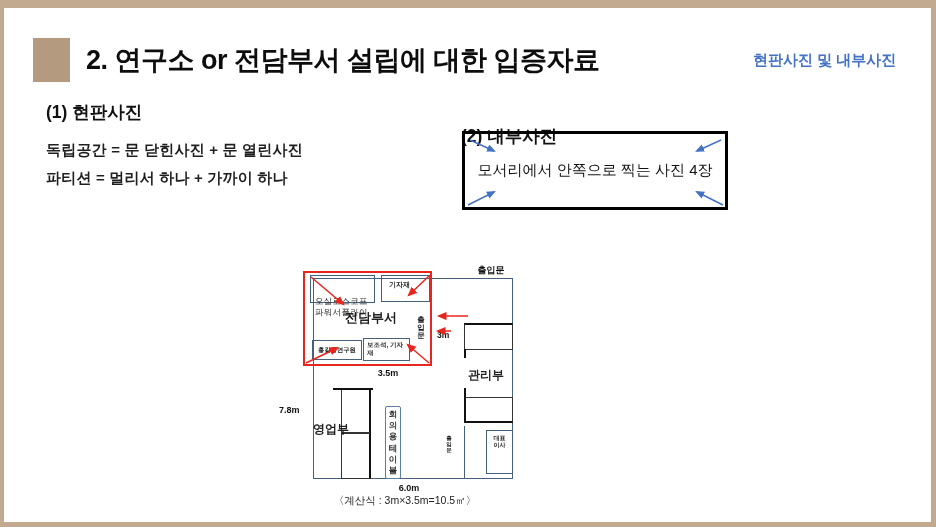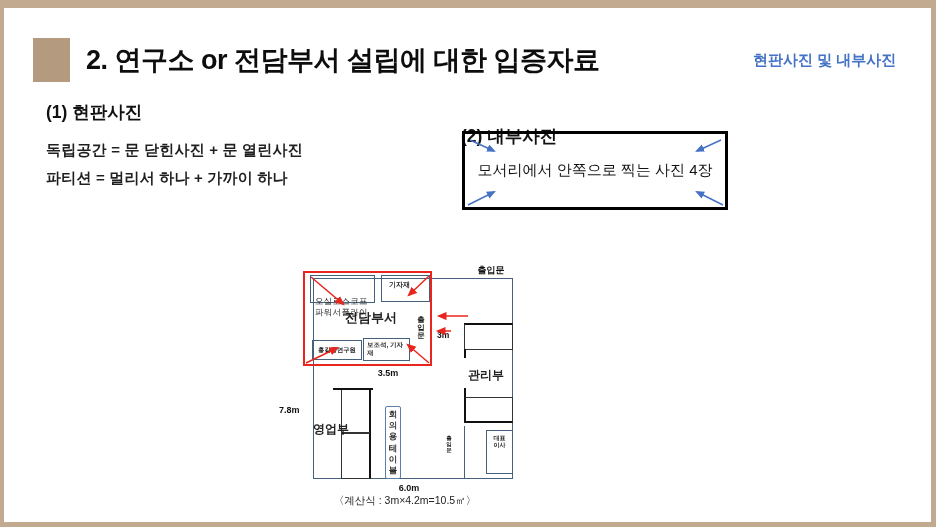--- a/index.html
+++ b/index.html
@@ -100,21 +100,21 @@
   <div class="abs shelf"></div>
   <div class="abs shelf-top-bar"></div>
   <div class="abs shelf-divider"></div>
   <div class="abs lbl" style="left:313px;top:421px;">영업부</div>
   <div class="abs meeting-table">
     <span>회의용 테이블</span>
   </div>
 
   <div class="abs dim" style="left:279px;top:405px;">7.8m</div>
   <div class="abs dim" style="left:379px;top:483px;width:60px;text-align:center;">6.0m</div>
-  <div class="abs caption">〈계산식 : 3m×4.2m=10.5㎡〉</div>
+  <div class="abs caption">〈계산식 : 3m×3.5m=10.5㎡〉</div>
 
   <svg class="arrow-layer" viewBox="0 0 936 527">
     <defs>
       <marker id="blueHead" markerWidth="8" markerHeight="8" refX="5" refY="2.75" orient="auto">
         <path d="M0,0 L6.5,2.75 L0,5.5 z" fill="#4472c4"></path>
       </marker>
       <marker id="redHead" markerWidth="8" markerHeight="8" refX="5" refY="2.75" orient="auto">
         <path d="M0,0 L6.5,2.75 L0,5.5 z" fill="#e8261d"></path>
       </marker>
     </defs>

